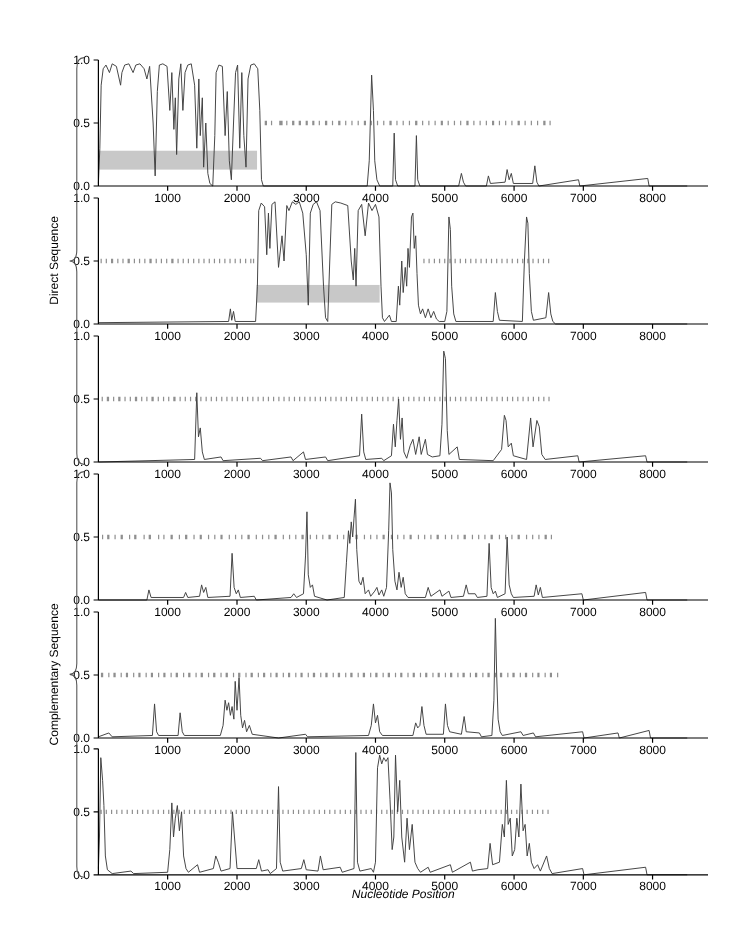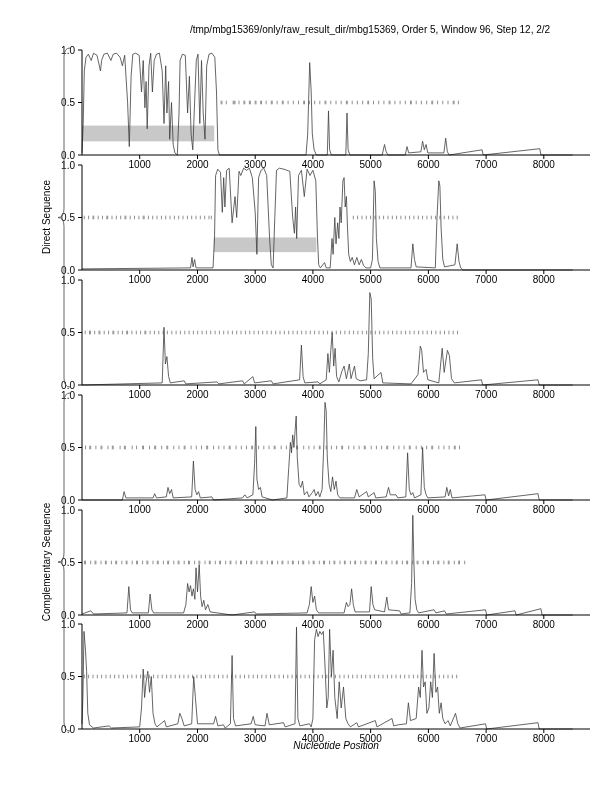--- a/index.html
+++ b/index.html
@@ -11,21 +11,20 @@
   svg text{font-family:"Liberation Sans", sans-serif;font-size:10px;fill:#000;}
   .side-label{position:absolute;font-size:10px;white-space:nowrap;
               transform:translate(-50%,-50%) rotate(-90deg);}
   .xlabel{position:absolute;top:740px;left:336px;transform:translateX(-50%);
           font-size:10px;white-space:nowrap;font-style:italic;}
 </style>
 </head>
 <body>
 
 <div class="page">
-  <div class="title">/tmp/mbg15369/only/raw_result_dir/mbg15369, Order 5, Window 96, Step 12, 2/2</div>
   <svg id="chart-svg" width="612" height="792">
       <g>
         <rect x="82" y="125.6" width="132.19545454545457" height="15.750000000000002" fill="#c8c8c8"></rect>
         <path d="M221.1 100.7V104.3M222.0 100.7V104.3M226.3 100.7V104.3M233.2 100.7V104.3M234.1 100.7V104.3M235.0 100.7V104.3M239.0 100.7V104.3M243.9 100.7V104.3M244.8 100.7V104.3M249.4 100.7V104.3M250.3 100.7V104.3M255.2 100.7V104.3M256.0 100.7V104.3M260.7 100.7V104.3M261.5 100.7V104.3M266.1 100.7V104.3M271.3 100.7V104.3M272.2 100.7V104.3M277.1 100.7V104.3M282.3 100.7V104.3M283.2 100.7V104.3M288.1 100.7V104.3M293.3 100.7V104.3M298.5 100.7V104.3M303.7 100.7V104.3M304.5 100.7V104.3M309.4 100.7V104.3M314.6 100.7V104.3M319.8 100.7V104.3M325.0 100.7V104.3M325.9 100.7V104.3M330.8 100.7V104.3M336.0 100.7V104.3M341.2 100.7V104.3M346.4 100.7V104.3M347.3 100.7V104.3M352.2 100.7V104.3M357.4 100.7V104.3M362.6 100.7V104.3M367.8 100.7V104.3M368.6 100.7V104.3M373.5 100.7V104.3M378.7 100.7V104.3M383.9 100.7V104.3M389.1 100.7V104.3M390.0 100.7V104.3M394.9 100.7V104.3M400.1 100.7V104.3M405.3 100.7V104.3M410.5 100.7V104.3M411.3 100.7V104.3M416.2 100.7V104.3M421.4 100.7V104.3M426.6 100.7V104.3M431.8 100.7V104.3M432.7 100.7V104.3M437.6 100.7V104.3M442.8 100.7V104.3M448.0 100.7V104.3M453.2 100.7V104.3M454.1 100.7V104.3M458.4 100.7V104.3" stroke="#8f8f8f" stroke-width="1" fill="none"></path>
         <polyline points="82.0,152.9 83.2,123.5 84.3,71.0 86.0,57.3 88.3,54.2 91.2,60.5 93.5,53.2 97.0,55.3 100.5,71.0 101.6,60.5 103.9,54.2 107.4,53.2 110.9,60.5 113.2,54.2 116.6,53.2 120.1,57.3 122.4,65.8 124.7,55.3 127.6,102.5 129.3,146.6 131.1,76.3 132.8,54.2 135.7,53.2 139.2,55.3 141.5,92.0 143.2,60.5 144.9,107.8 146.1,81.5 147.2,128.8 149.0,65.8 150.7,53.2 152.4,92.0 154.2,60.5 156.5,54.2 159.4,53.2 162.2,71.0 164.0,123.5 165.7,65.8 166.9,113.0 168.6,81.5 169.7,139.3 171.5,102.5 173.2,144.5 174.9,152.9 177.3,155.0 179.0,113.0 180.1,60.5 182.4,54.2 185.3,55.3 187.6,113.0 189.4,76.3 191.1,134.0 192.8,149.8 194.6,102.5 196.3,60.5 198.0,54.2 199.8,123.5 201.5,60.5 203.2,113.0 205.0,139.3 206.7,65.8 209.0,54.2 211.9,53.2 214.8,57.3 216.5,92.0 217.9,149.8 219.4,155.0 306.0,155.0 307.7,134.0 309.7,62.6 311.2,92.0 312.3,134.0 314.1,149.8 316.4,155.0 327.3,155.0 328.5,110.9 329.6,149.8 331.4,155.0 345.8,155.0 347.0,113.0 348.1,149.8 349.9,155.0 382.2,155.0 384.5,144.5 386.2,151.8 388.0,155.0 405.3,155.0 407.0,146.6 408.7,152.9 420.9,151.8 422.6,141.3 424.3,149.8 426.1,144.5 427.8,152.9 443.9,152.9 445.7,138.2 447.4,151.8 449.1,155.0 482.1,149.8 483.2,155.0 539.8,148.7 540.9,155.0 572.7,155.0" fill="none" stroke="#3f3f3f" stroke-width="0.8" stroke-linejoin="round"></polyline>
         <path d="M82 50V155H590M78 155H82M78 102.5H82M78 50H82M139.7 155V159M197.5 155V159M255.2 155V159M312.9 155V159M370.6 155V159M428.4 155V159M486.1 155V159M543.8 155V159" stroke="#000000" stroke-width="1" fill="none"></path>
         <text x="75" y="158.5" text-anchor="end">0.0</text>
         <text x="75" y="106.0" text-anchor="end">0.5</text>
         <text x="75" y="53.5" text-anchor="end">1.0</text>
         <text x="139.7" y="168" text-anchor="middle">1000</text>

